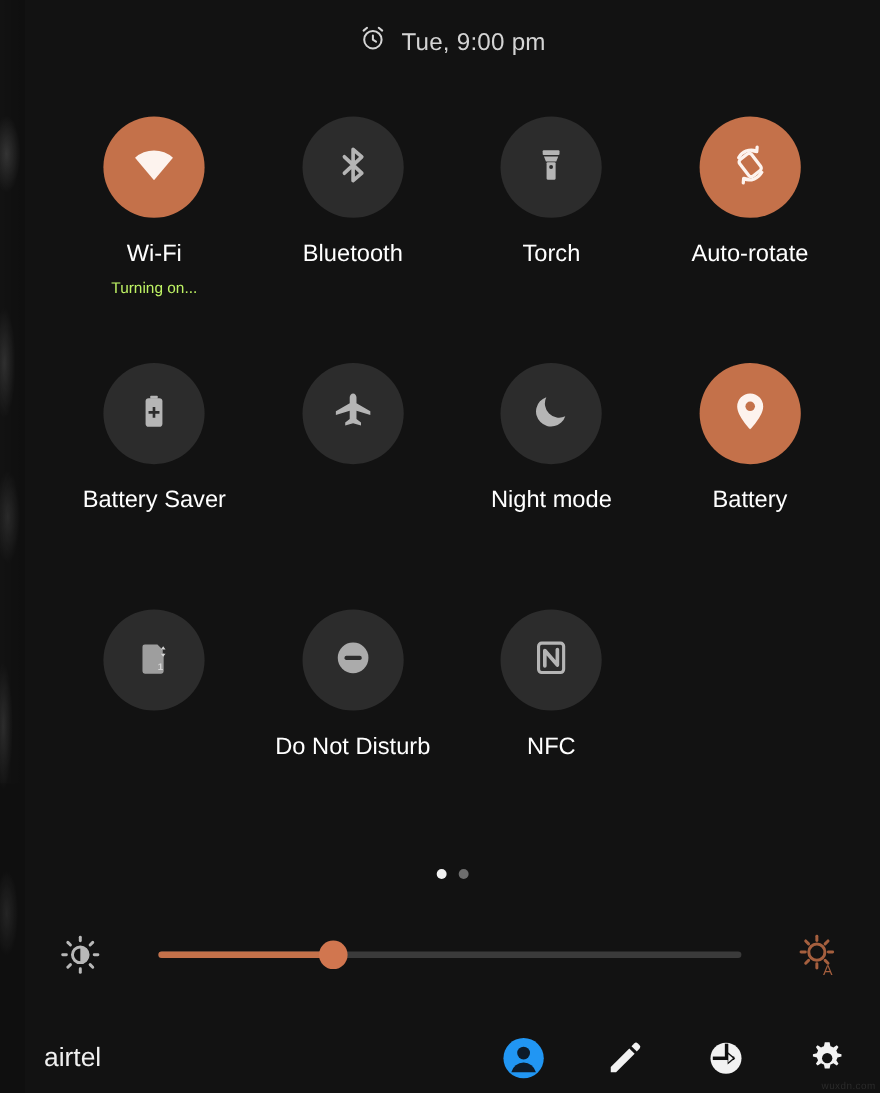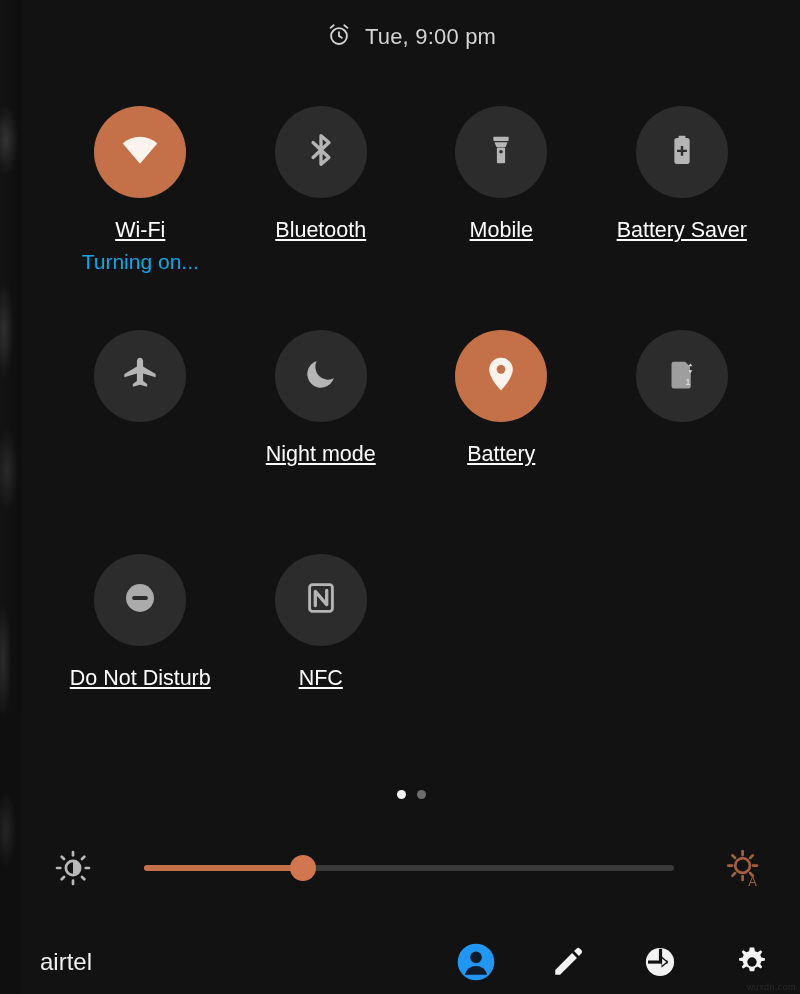--- a/index.html
+++ b/index.html
@@ -85,26 +85,25 @@
   }
   .tile-circle.on { background: #c4714a; }
 
   .tile-label {
     margin-top: 19px;
     color: #ffffff;
     font-size: 21.5px;
     line-height: 27px;
     text-align: center;
     max-width: 160px;
-    text-decoration: underline;
   }
   .tile-sub {
     margin-top: 5px;
-    color: #0ea5e9;
-    font-size: 21px;
+    color: #bef264;
+    font-size: 14px;
     line-height: 25px;
     text-align: center;
   }
 
   
   .page-dots {
     position: absolute;
     top: 790px; left: 0; width: 778px;
     display: flex;
     justify-content: center;
@@ -240,23 +239,37 @@
         <div class="tile-circle">
           <span>
             <svg width="34" height="34" viewBox="0 0 24 24" fill="#b5b5b5">
               <rect x="6.6" y="2.6" width="10.8" height="3.0" rx="0.6"></rect>
               <path d="M7.4 6.6 h9.2 l-1.3 3.2 h-6.6 Z"></path>
               <rect x="9.1" y="10.2" width="5.8" height="11.2" rx="0.7"></rect>
               <circle cx="12" cy="13.3" r="1.25" fill="#2c2c2c"></circle>
             </svg>
           </span>
         </div>
-        <div class="tile-label">Mobile</div>
-      </div>
-
+        <div class="tile-label">Torch</div>
+      </div>
+
+      <div class="tile">
+        <div class="tile-circle on">
+          <span>
+            <svg width="42" height="42" viewBox="0 0 24 24" fill="none" stroke="#fdf3ee" stroke-width="1.7" stroke-linecap="round" stroke-linejoin="round">
+              <rect x="8.1" y="6.6" width="7.8" height="10.8" rx="1.6" transform="rotate(-38 12 12)"></rect>
+              <path d="M6.0 8.2 A7.6 7.6 0 0 1 15.0 4.6"></path>
+              <path d="M18.0 15.8 A7.6 7.6 0 0 1 9.0 19.4"></path>
+              <path d="M15.6 2.7 L15.4 5.1 L13.0 4.5"></path>
+              <path d="M8.4 21.3 L8.6 18.9 L11.0 19.5"></path>
+            </svg>
+          </span>
+        </div>
+        <div class="tile-label">Auto-rotate</div>
+      </div>
 
       <div class="tile">
         <div class="tile-circle">
           <span>
             <svg width="34" height="34" viewBox="0 0 24 24" fill="#b5b5b5">
               <rect x="9.6" y="1.9" width="4.8" height="2.0" rx="0.5"></rect>
               <rect x="6.6" y="3.6" width="10.8" height="18.3" rx="2.0"></rect>
               <path d="M11.15 9.1 h1.7 v2.65 h2.65 v1.7 h-2.65 v2.65 h-1.7 v-2.65 h-2.65 v-1.7 h2.65 Z" fill="#2c2c2c"></path>
             </svg>
           </span>

